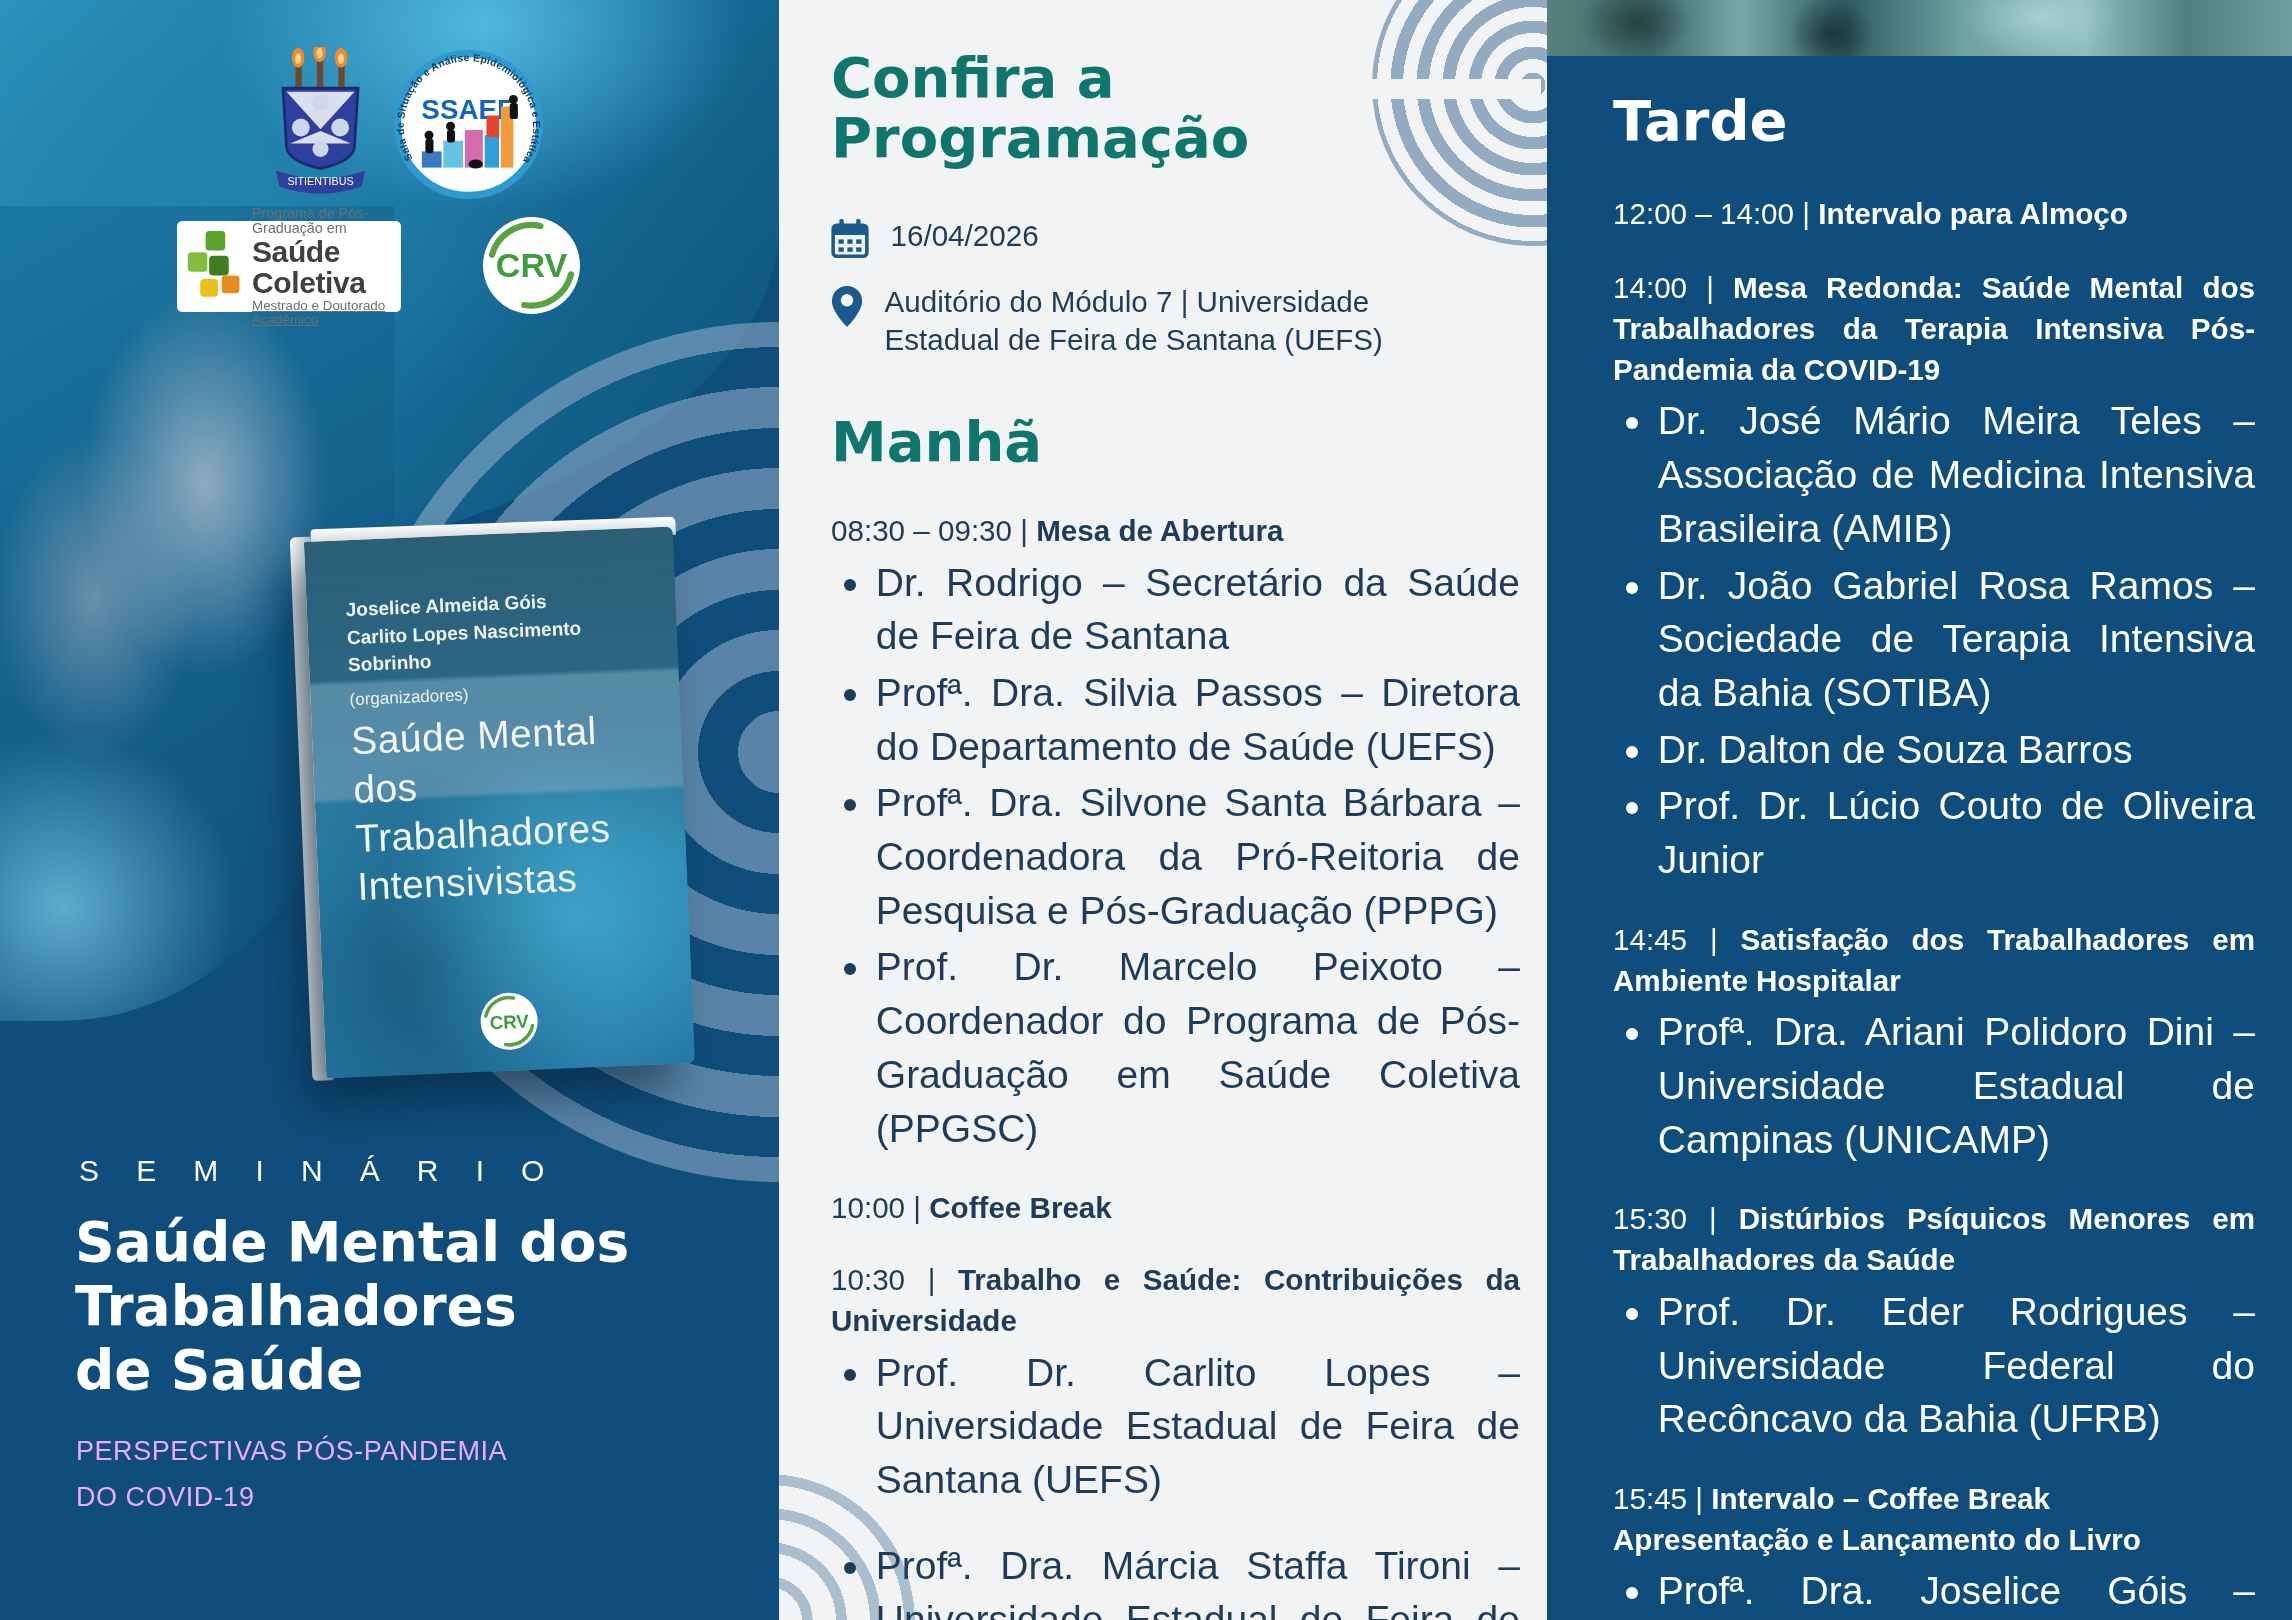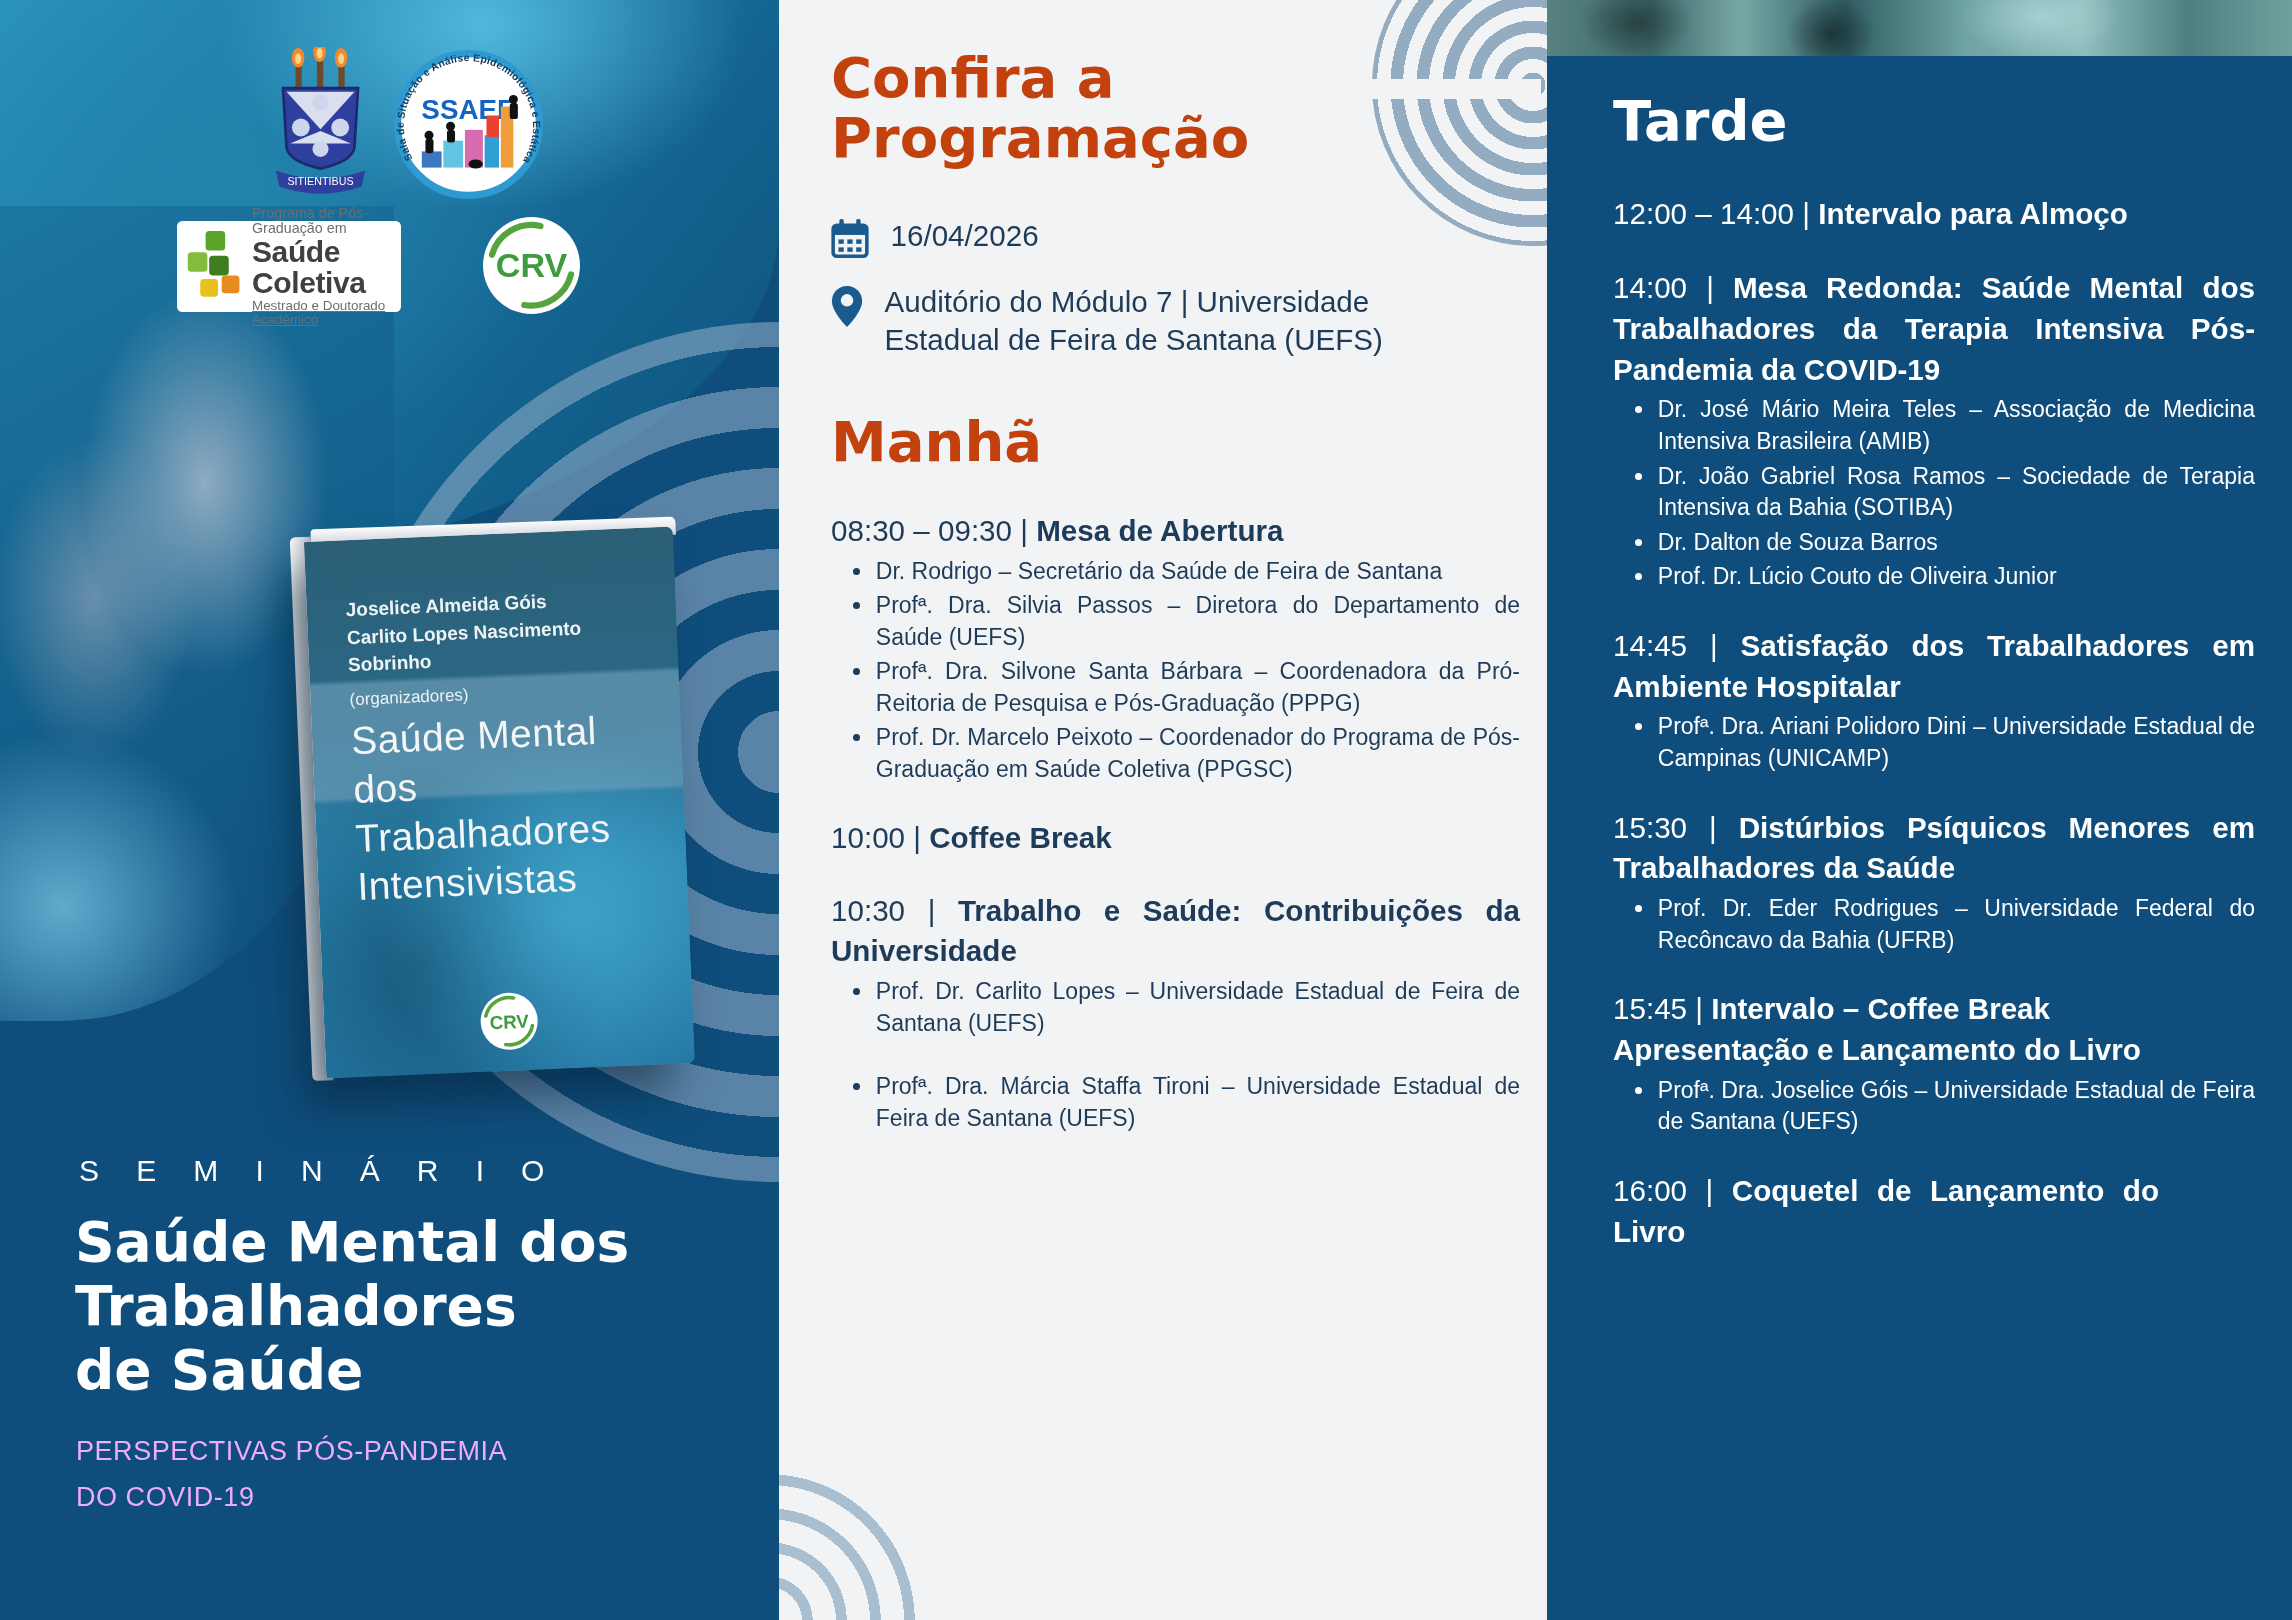--- a/index.html
+++ b/index.html
@@ -55,33 +55,33 @@
   .ltitle{position:absolute;left:75px;top:1211px;color:#fff;font-family:"DejaVu Sans",sans-serif;font-weight:700;font-size:55px;line-height:1.16;}
   .lsub{position:absolute;left:76px;top:1428px;color:#f0abfc;font-size:27px;line-height:1.72;letter-spacing:.02em;}
   
   .panel-middle{position:absolute;left:779px;top:0;width:768px;height:1620px;background:#F2F3F5;overflow:hidden;color:#1E3C59;}
   .rings-top{position:absolute;left:593px;top:-76px;width:322px;height:322px;border-radius:50%;
     background:repeating-radial-gradient(circle at 50% 50%, #93ACC2 0 12.5px, rgba(147,172,194,0) 12.5px 26px);}
   .rings-gap{position:absolute;left:579px;top:79px;width:183px;height:19.7px;background:#F2F3F5;}
   .rings-bl{position:absolute;left:-163px;top:1469px;width:304px;height:304px;border-radius:50%;
     background:repeating-radial-gradient(circle at 50% 50%, #A9BFD0 0 10.7px, rgba(169,191,208,0) 10.7px 34px);}
   .pm-content{position:relative;padding:48px 27px 0 52px;}
-  .display-h{font-family:"DejaVu Sans",sans-serif;font-weight:700;color:#c2410c;font-size:56px;line-height:1.08;margin:0;}
+  .display-h{font-family:"DejaVu Sans",sans-serif;font-weight:700;color:#0f766e;font-size:56px;line-height:1.08;margin:0;}
   .meta{margin-top:48px;}
   .meta-row{display:flex;gap:21.5px;align-items:flex-start;margin-bottom:25px;font-size:29.6px;line-height:1.3;color:#1E3C59;}
   .meta-row svg{flex:0 0 auto;margin-top:1.8px;}
   .manha{margin-top:52px;}
   .sessions{margin-top:39px;}
   .session{margin-top:32px;}
   .session:first-child{margin-top:0;}
   .s-head{font-size:29.6px;line-height:1.38;text-align:justify;}
   .s-head strong{font-weight:700;}
   .s-title2{display:block;font-weight:700;}
   .session ul{margin:3.6px 0 0;padding-left:43px;}
-  .session li{font-size:23px;line-height:1.38;text-align:justify;margin-top:2.7px;padding-left:1.8px;}
+  .session li{font-size:39px;line-height:1.38;text-align:justify;margin-top:2.7px;padding-left:1.8px;}
   .narrow{max-width:546px;}
   
   .panel-right{position:absolute;left:1547px;top:0;width:746px;height:1620px;background:#0F4E7C;overflow:hidden;color:#fff;}
   .photo-strip{position:absolute;left:0;top:0;width:746px;height:56px;
     background:
       radial-gradient(ellipse 81px 54px at 12% 40%, rgba(20,30,30,.55), rgba(20,30,30,0) 70%),
       radial-gradient(ellipse 63px 54px at 38% 60%, rgba(10,20,25,.6), rgba(10,20,25,0) 70%),
       radial-gradient(ellipse 107px 54px at 66% 30%, rgba(200,235,238,.5), rgba(200,235,238,0) 75%),
       linear-gradient(90deg,#57827F 0%,#3D6A6C 14%,#78A8A6 26%,#2F5D63 40%,#6FA2A3 56%,#8FBDBD 72%,#4F7F80 86%,#70A09E 100%);}
   .pr-content{position:relative;padding:91px 38px 0 66px;}

